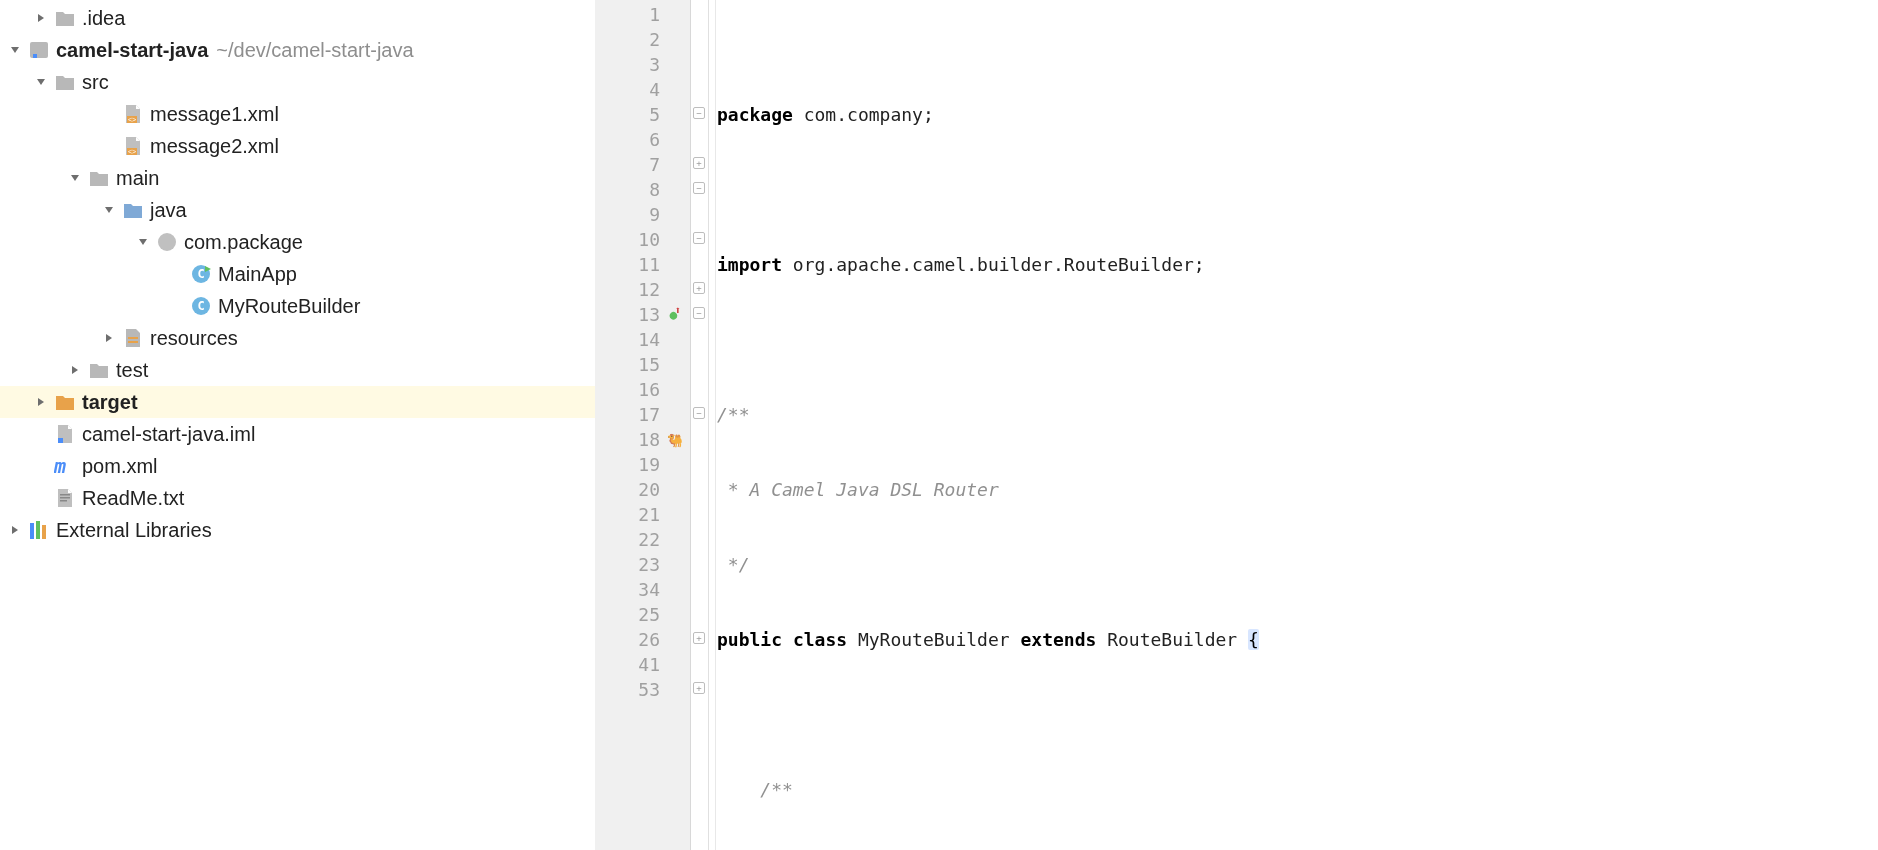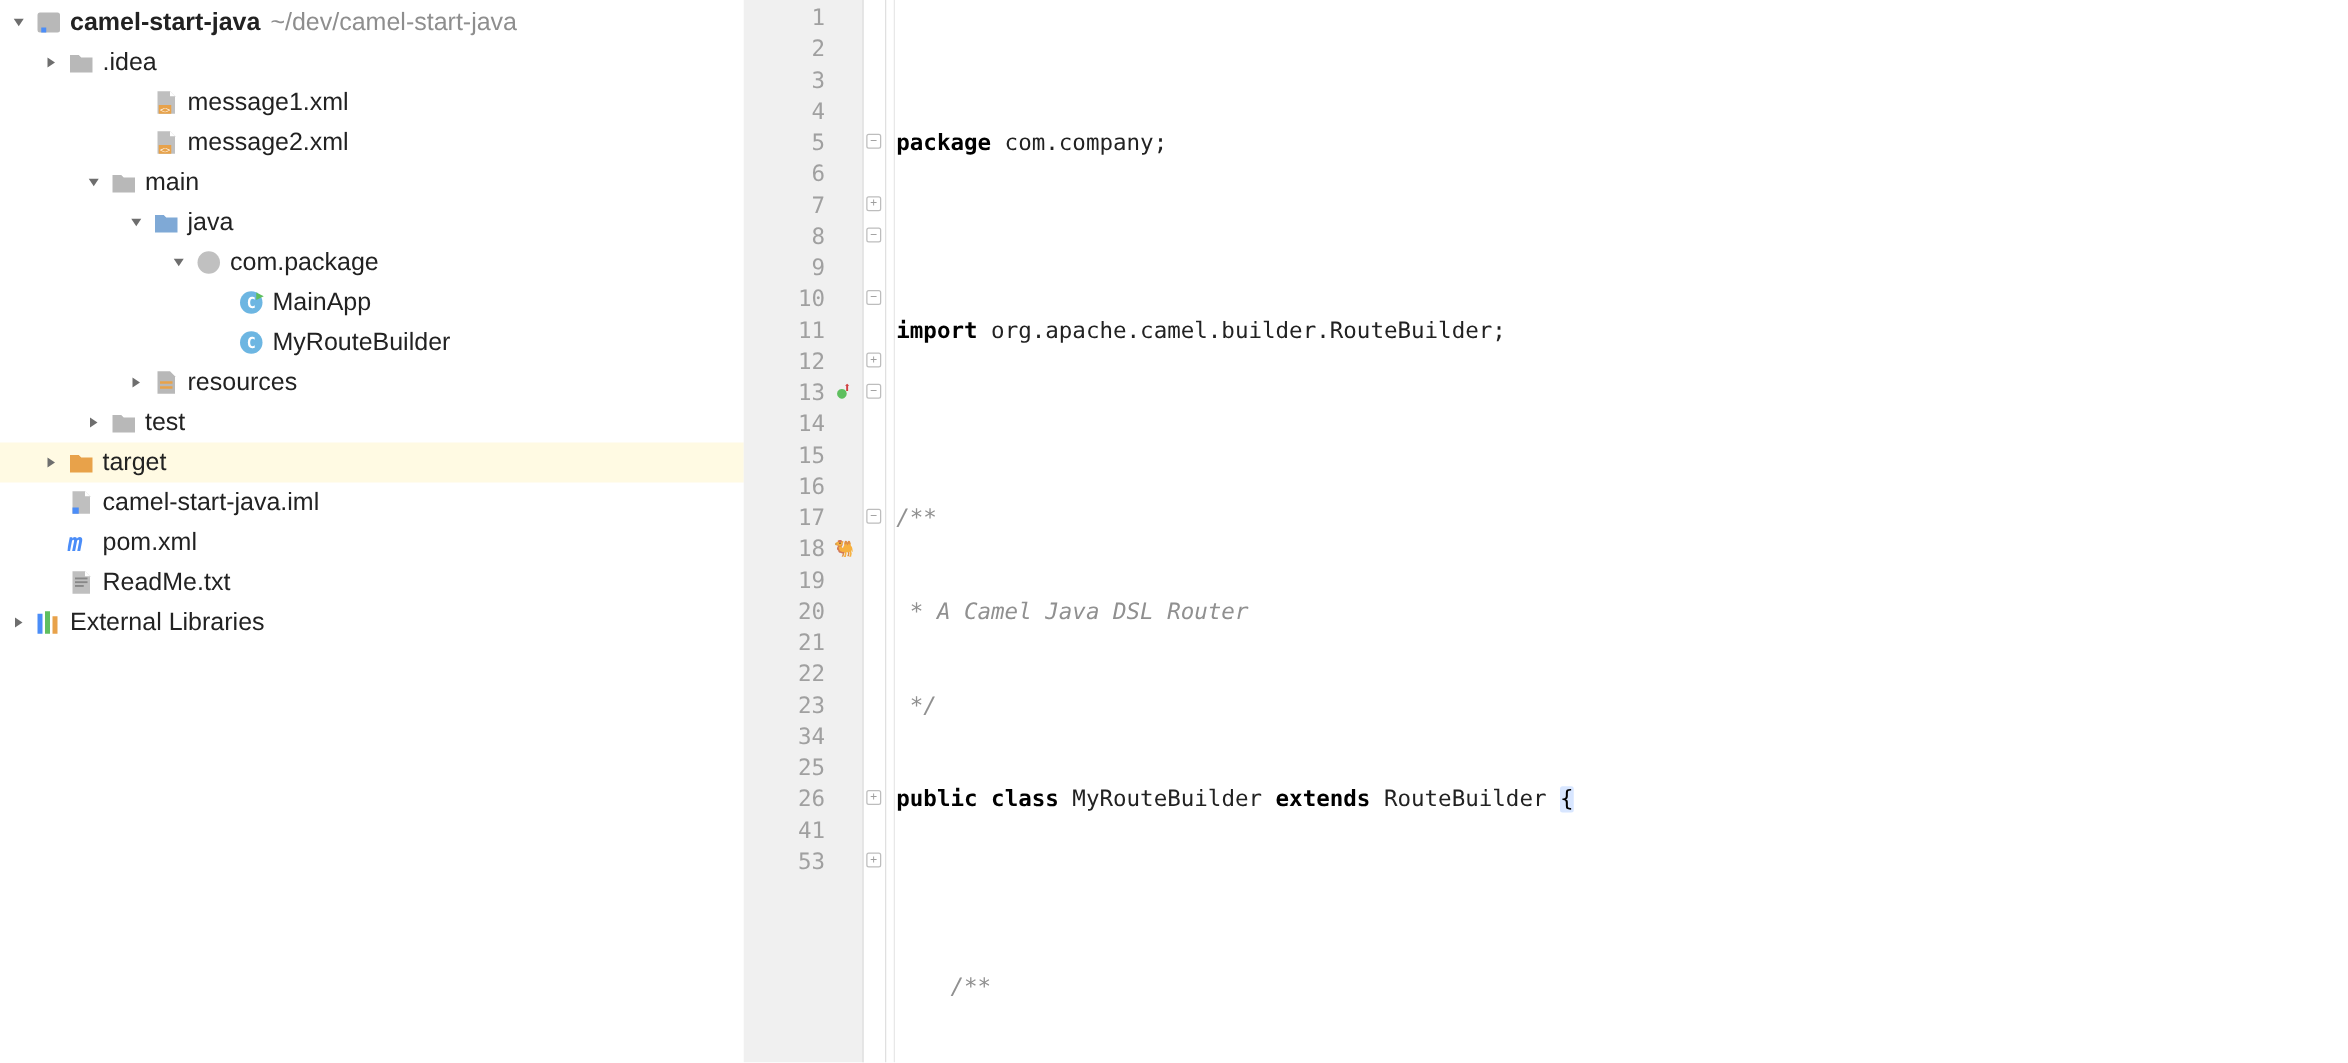--- a/index.html
+++ b/index.html
@@ -23,21 +23,21 @@
     padding-top: 2px;
   }
   .tree-row {
     display: flex;
     align-items: center;
     height: 32px;
     white-space: nowrap;
     color: #222;
     padding-right: 8px;
   }
-  .tree-row.selected { background: #fffae3; }
+  .tree-row.selected { background: #fffae3; font-weight: bold; }
   .tree-indent { display: inline-block; height: 1px; }
   .arrow {
     width: 18px; height: 18px; display: inline-flex; align-items: center; justify-content: center;
     color: #6a6a6a; margin-right: 4px;
     font-size: 14px;
   }
   .arrow svg { width: 10px; height: 10px; fill: #6e6e6e; }
   .icon { width: 22px; height: 22px; margin-right: 6px; display: inline-flex; align-items: center; justify-content: center; }
   .tree-label { font-size: 20px; }
   .tree-root-label { font-weight: 700; }
@@ -157,50 +157,64 @@
         <rect x="6" y="14" width="10" height="2" fill="#e8a24a"></rect>
       </g>
   </defs>
 </svg>
 
 <div class="root">
 
   <div class="tree">
 
     <div class="tree-row">
+      <span class="tree-indent" style="width:32px"></span>
+      <span class="arrow">
+          <svg viewBox="0 0 10 10">
+            <use href="#arrow-right"></use>
+          </svg>
+        </span>
+      <span class="icon">
+          <svg viewBox="0 0 22 22">
+            <use href="#ic-folder" class="folder-ic"></use>
+          </svg>
+        </span>
+      <span class="tree-label">.idea</span>
+    </div>
+
+    <div class="tree-row">
       <span class="tree-indent" style="width:6px"></span>
       <span class="arrow">
           <svg viewBox="0 0 10 10">
             <use href="#arrow-down"></use>
           </svg>
         </span>
       <span class="icon">
           <svg viewBox="0 0 22 22">
             <use href="#ic-module" class="folder-ic"></use>
           </svg>
         </span>
       <span class="tree-label tree-root-label">camel-start-java</span>
       <span class="tree-sub">~/dev/camel-start-java</span>
     </div>
 
     <div class="tree-row">
       <span class="tree-indent" style="width:32px"></span>
       <span class="arrow">
           <svg viewBox="0 0 10 10">
-            <use href="#arrow-right"></use>
+            <use href="#arrow-down"></use>
           </svg>
         </span>
       <span class="icon">
           <svg viewBox="0 0 22 22">
             <use href="#ic-folder" class="folder-ic"></use>
           </svg>
         </span>
-      <span class="tree-label">.idea</span>
-    </div>
-
+      <span class="tree-label">src</span>
+    </div>
 
 
     <div class="tree-row">
       <span class="tree-indent" style="width:122px"></span>
       <span class="icon">
           <svg viewBox="0 0 22 22">
             <use href="#ic-file" class="file-gray"></use>
             <rect x="5" y="13" width="10" height="7" class="file-tag"></rect>
             <text x="10" y="19" font-size="7" fill="#fff" text-anchor="middle">&lt;&gt;</text>
           </svg>

